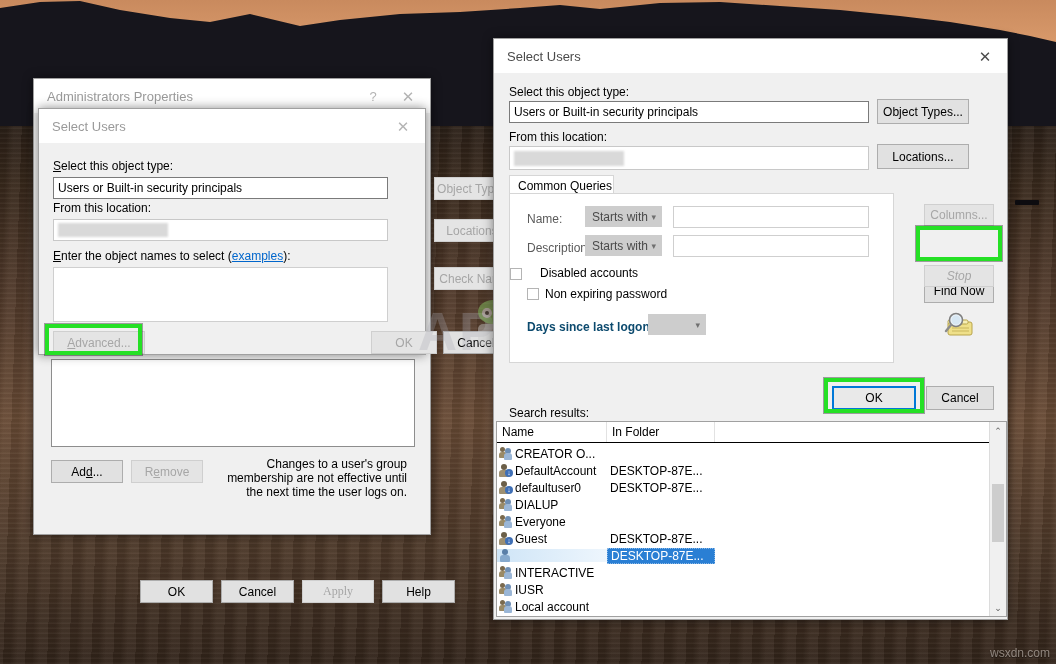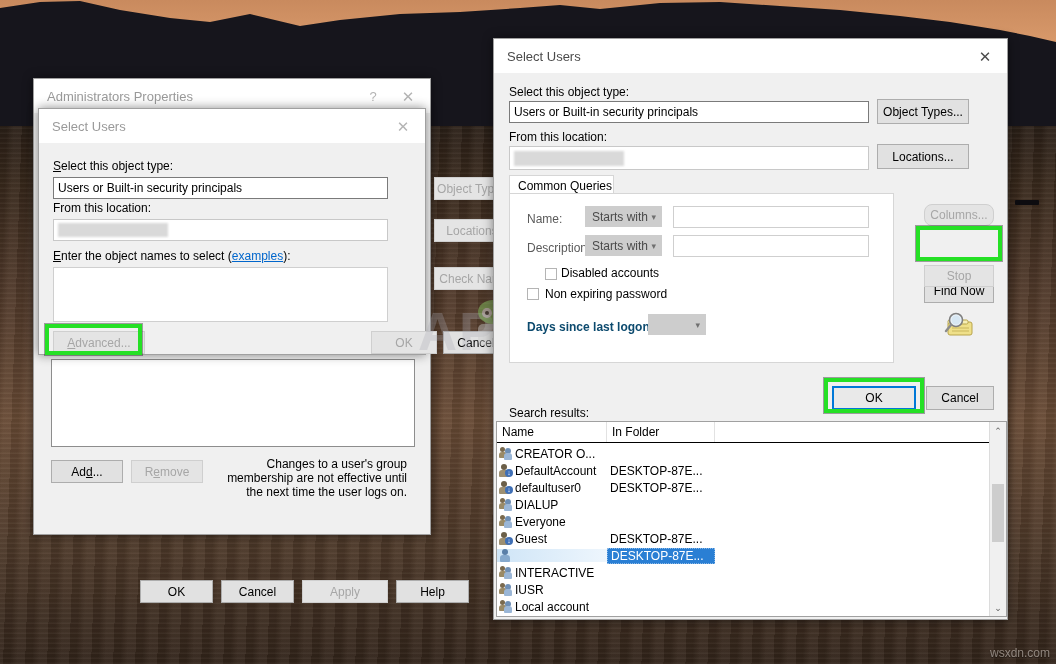--- a/index.html
+++ b/index.html
@@ -174,21 +174,21 @@
 
   <div style="position:absolute; left:17px; top:381px; width:364px; display:flex; gap:8px; align-items:flex-start;text-align:right;">
     <div class="btn" style="width:72px;">Ad<u>d</u>...</div>
     <div class="btn disabled" style="width:72px;">R<u>e</u>move</div>
     <div class="lbl" style="width:196px; line-height:14px; margin-top:-3px;">Changes to a user's group membership are not effective until the next time the user logs on.</div>
   </div>
 
   <div style="position:absolute; left:106px; top:501px; display:flex; gap:8px;">
     <div class="btn" style="width:73px;">OK</div>
     <div class="btn" style="width:73px;">Cancel</div>
-    <div class="btn disabled" style="width:86px;">Apply</div>
+    <div class="btn disabled" style="width:72px;font-family:Liberation Serif, serif;">Apply</div>
     <div class="btn" style="width:73px;">Help</div>
   </div>
 </div>
 
 <div class="win" style="left:38px; top:108px; width:388px; height:247px;">
   <div class="win-title inactive">
     <span>Select Users</span>
     <span class="spacer"></span>
     <span class="tbtn inactive">✕</span>
   </div>
@@ -267,39 +267,39 @@
 
     <div class="lbl" style="position:absolute; left:17px; top:47px; color:#5a5a5a;">Description:</div>
     <div class="combo" style="position:absolute; left:75px; top:41px; width:77px;">
       <span>Starts with</span>
       <span class="chev">▾</span>
     </div>
     <div class="tbox flat" style="position:absolute; left:163px; top:41px; width:196px;">
       <span></span>
     </div>
 
-    <div style="position:absolute; left:35px; top:72px; display:flex; align-items:flex-end; gap:4px;">
+    <div style="position:absolute; left:0; top:72px; display:flex; align-items:flex-end; gap:18px;">
       <span class="cbx"></span>
       <span class="lbl">Disabled accounts</span>
     </div>
     <div style="position:absolute; left:17px; top:93px; display:flex; align-items:center; gap:6px;">
       <span class="cbx"></span>
       <span class="lbl">Non expiring password</span>
     </div>
 
     <div class="lbl dim" style="position:absolute; left:17px; top:126px;">Days since last logon:</div>
     <div class="combo dim" style="position:absolute; left:138px; top:120px; width:58px;">
       <span></span>
       <span class="chev">▾</span>
     </div>
   </div>
 
-  <div class="btn disabled" style="position:absolute; left:430px; top:165px; width:70px; height:22px;border-radius:8px;">Columns...</div>
+  <div class="btn disabled" style="position:absolute; left:430px; top:165px; width:70px; height:22px;">Columns...</div>
   <div class="btn" style="position:absolute; left:430px; top:194px; width:70px; height:24px;margin-top:46px;">Find Now</div>
-  <div class="btn disabled" style="position:absolute; left:430px; top:226px; width:70px; height:22px;">Stop</div>
+  <div class="btn disabled" style="position:absolute; left:430px; top:226px; width:70px; height:22px;font-style:italic;">Stop</div>
 
   <svg class="findicon" viewBox="0 0 34 30" style="left:448px; top:272px;">
     <rect x="6" y="11" width="24" height="13" rx="2" fill="#efe08a" stroke="#b8a44a" stroke-width="1"></rect>
     <rect x="6" y="9" width="20" height="4" rx="1.5" fill="#f6eeb5" stroke="#b8a44a" stroke-width="1"></rect>
     <line x1="10" y1="17" x2="27" y2="17" stroke="#c9b65c" stroke-width="1"></line>
     <line x1="10" y1="20" x2="27" y2="20" stroke="#c9b65c" stroke-width="1"></line>
     <circle cx="14" cy="9" r="6.5" fill="#eaf2f8" stroke="#7f7f7f" stroke-width="1.6"></circle>
     <circle cx="14" cy="9" r="4.5" fill="#cfe3f1" opacity=".7"></circle>
     <line x1="9" y1="14" x2="4" y2="20" stroke="#8b8b8b" stroke-width="2.4" stroke-linecap="round"></line>
   </svg>

